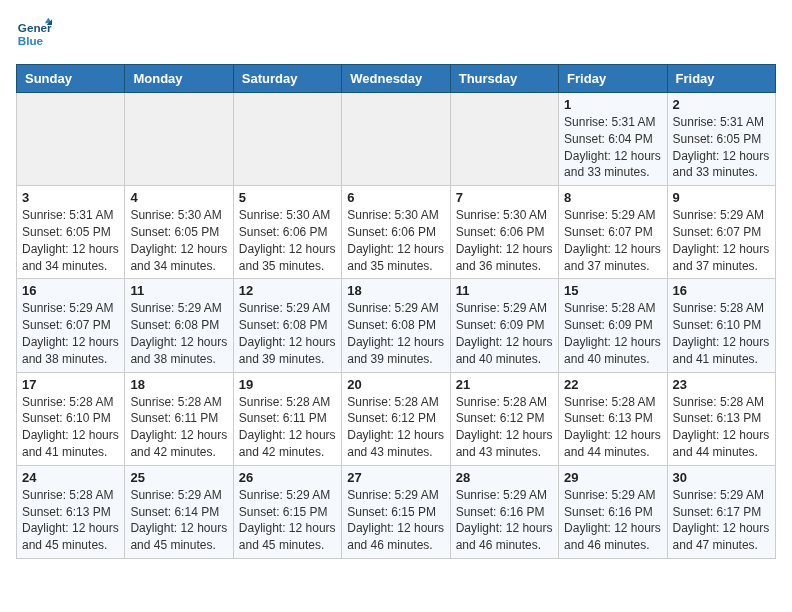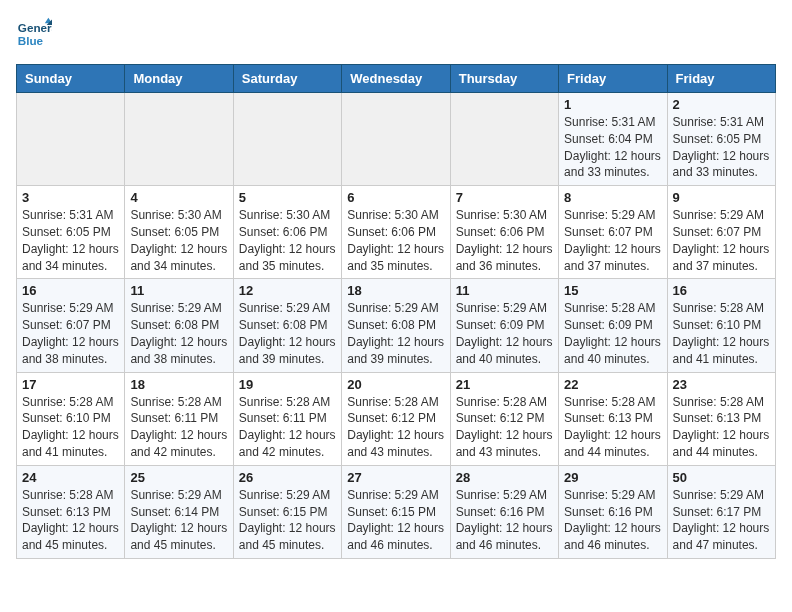--- a/index.html
+++ b/index.html
@@ -321,21 +321,21 @@
 and 46 minutes.</div>
         </td>
         <td>
           <span class="day-num">29</span>
           <div class="day-info" style="white-space: pre-line;">Sunrise: 5:29 AM
 Sunset: 6:16 PM
 Daylight: 12 hours
 and 46 minutes.</div>
         </td>
         <td>
-          <span class="day-num">50</span>
+          <span class="day-num">30</span>
           <div class="day-info" style="white-space: pre-line;">Sunrise: 5:29 AM
 Sunset: 6:17 PM
 Daylight: 12 hours
 and 47 minutes.</div>
         </td>
       </tr>
     </tbody>
 </table>
 
 </body></html>

